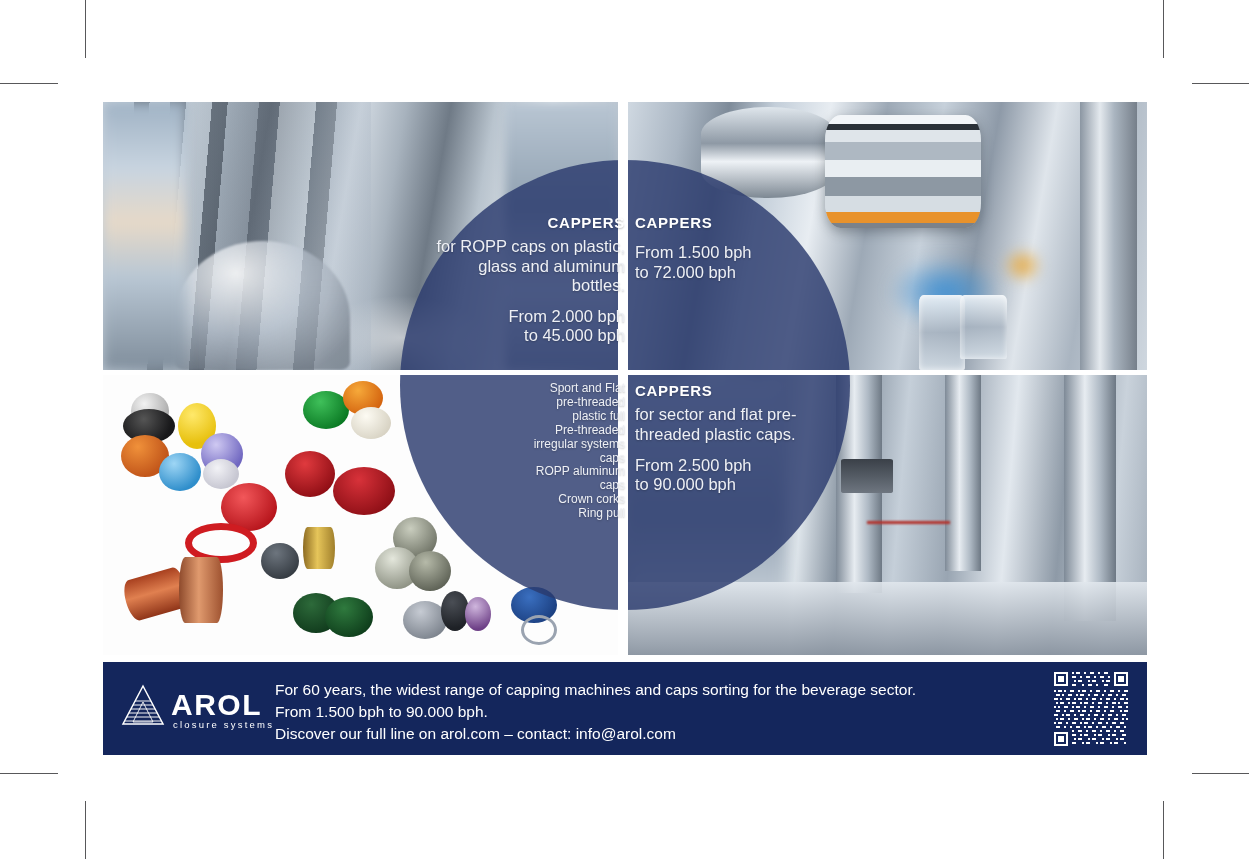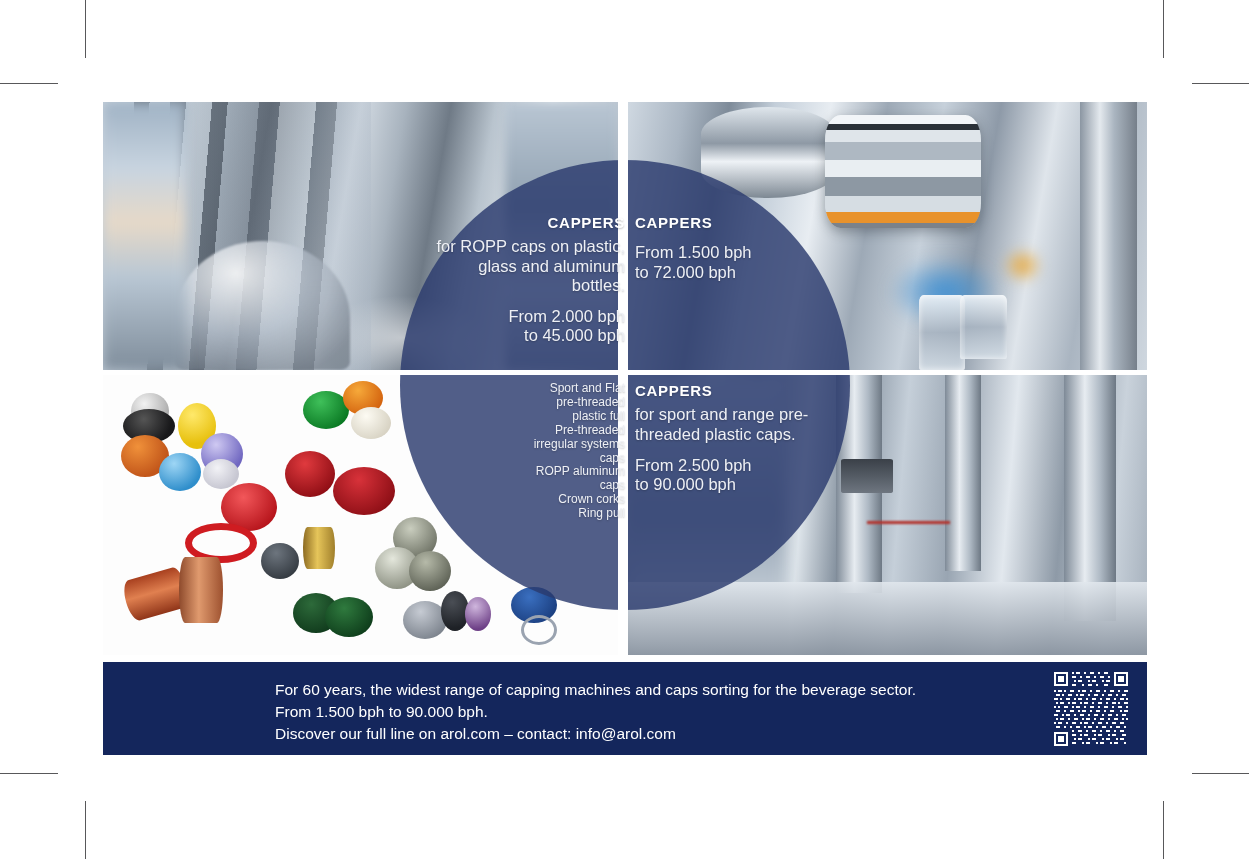--- a/index.html
+++ b/index.html
@@ -337,27 +337,49 @@
     <span class="body list-line">irregular systems</span>
     <span class="body list-line">caps</span>
     <span class="body list-line">ROPP aluminum</span>
     <span class="body list-line">caps</span>
     <span class="body list-line">Crown corks</span>
     <span class="body list-line">Ring pull</span>
   </div>
 
   <div class="txt" id="txt-br">
     <span class="head">CAPPERS</span>
-    <span class="body">for sport and range pre-threaded plastic caps.</span>
+    <span class="body">for sector and flat pre-threaded plastic caps.</span>
     <span class="body gap">From 2.500 bph</span>
     <span class="body">to 90.000 bph</span>
   </div>
 
   <div id="banner">
 
+    <div id="logo">
+      <svg width="160" height="52" viewBox="0 0 160 52" xmlns="http://www.w3.org/2000/svg" aria-hidden="true">
+
+        <g fill="none" stroke="#ffffff" stroke-width="1.5">
+          <path d="M24 4 L44 42 L4 42 Z"></path>
+        </g>
+        <g stroke="#ffffff" stroke-width="1" opacity=".95">
+          <line x1="16" y1="19" x2="32" y2="19"></line>
+          <line x1="14" y1="23" x2="34" y2="23"></line>
+          <line x1="12" y1="27" x2="36" y2="27"></line>
+          <line x1="10" y1="31" x2="38" y2="31"></line>
+          <line x1="8" y1="35" x2="40" y2="35"></line>
+          <line x1="6" y1="39" x2="42" y2="39"></line>
+        </g>
+        <g stroke="#ffffff" stroke-width="1" opacity=".9">
+          <path d="M24 20 L34 40 L14 40 Z" fill="none"></path>
+        </g>
+
+        <text x="52" y="33" font-family="Liberation Sans, sans-serif" font-size="30" font-weight="bold" fill="#ffffff" letter-spacing="1.5">AROL</text>
+        <text x="54" y="46" font-family="Liberation Sans, sans-serif" font-size="9.5" fill="#ffffff" letter-spacing="2.2">closure systems</text>
+      </svg>
+    </div>
 
     <div id="banner-text">
       <span>For 60 years, the widest range of capping machines and caps sorting for the beverage sector.</span>
       <span>From 1.500 bph to 90.000 bph.</span>
       <span>Discover our full line on arol.com – contact: info@arol.com</span>
     </div>
 
     <div id="qr">
       <svg width="97" height="78" viewBox="0 0 39 39" shape-rendering="crispEdges" xmlns="http://www.w3.org/2000/svg" aria-hidden="true">
         <rect width="39" height="39" fill="#14265c"></rect>

